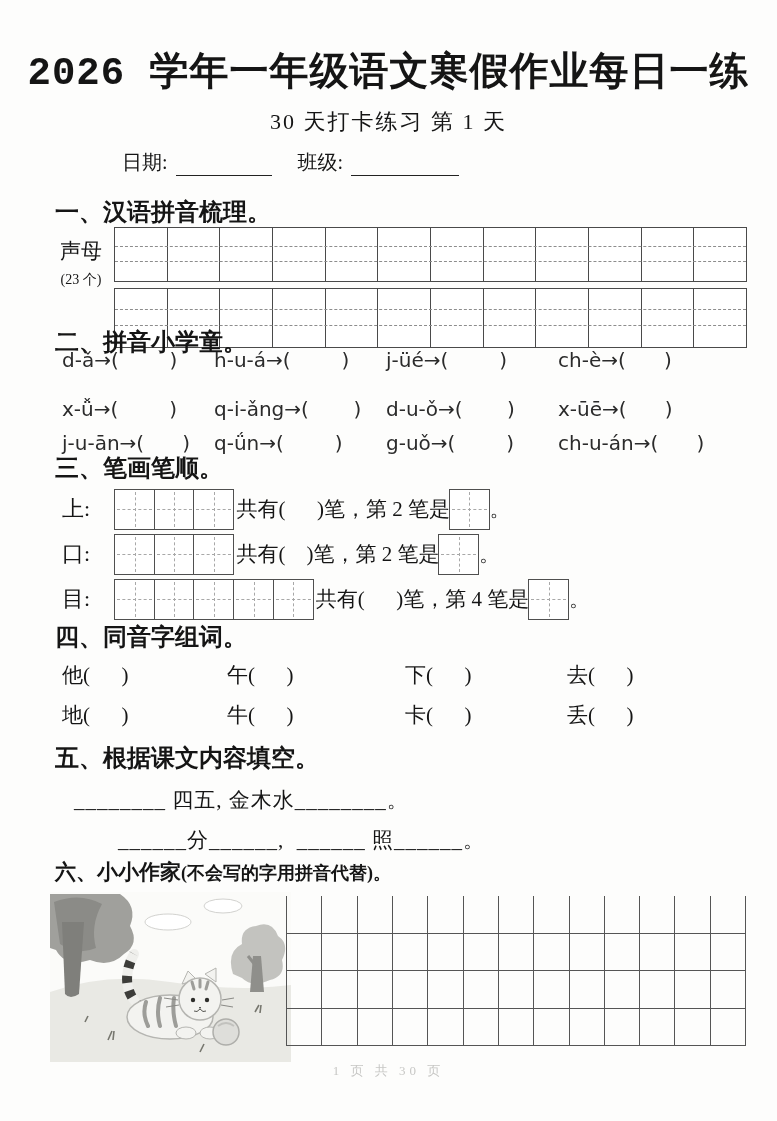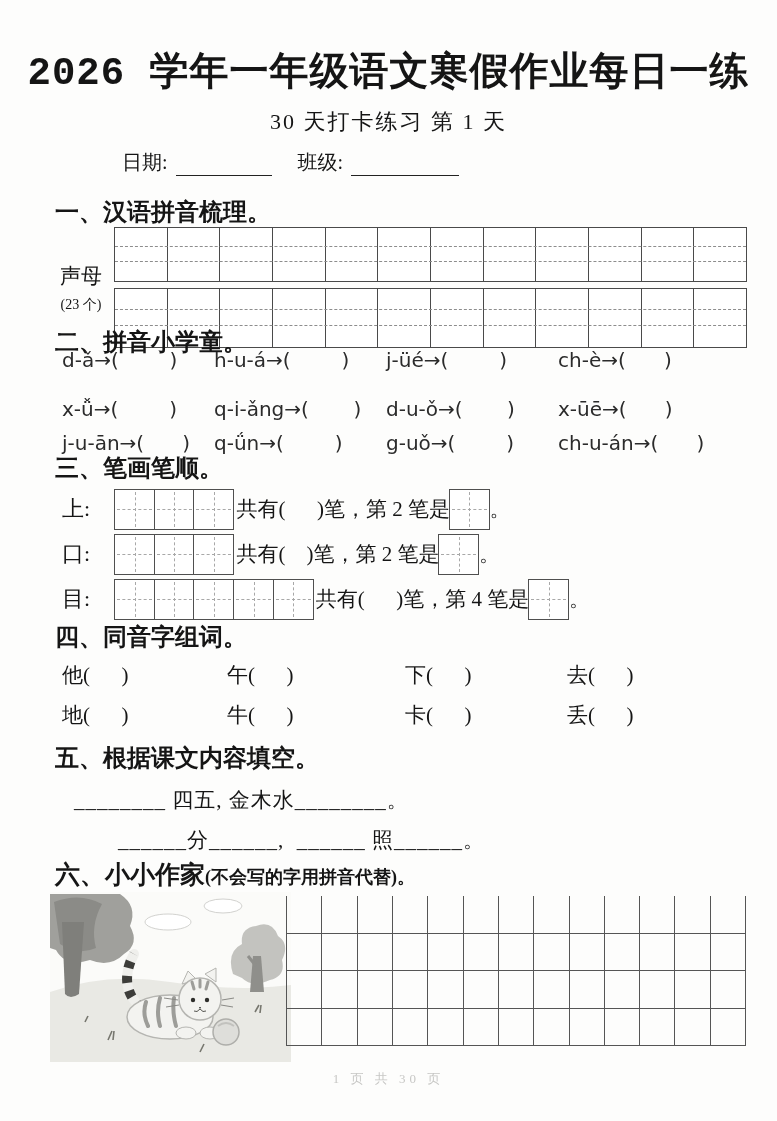--- a/index.html
+++ b/index.html
@@ -14,21 +14,21 @@
   .subtitle{position:absolute; top:107px; left:0; width:100%; text-align:center;
          font-size:22px; letter-spacing:2px;}
   .info-row{position:absolute; top:149px; left:122px; font-size:20px; display:flex; align-items:flex-end;}
   .info-item{display:flex; align-items:flex-end; margin-right:26px; white-space:pre;}
   .blank{display:inline-block; border-bottom:1.5px solid #222; height:22px; margin-left:8px;}
   .blank.b1{width:96px}.blank.b2{width:108px}.blank.b3{width:100px}
   
   .sec-h{position:absolute; left:55px; font-size:24px; font-weight:bold; white-space:pre;}
   
   .s1-label{position:absolute; left:48px; top:237px; width:66px; text-align:center;}
-  .s1-label .main{font-size:21px;margin-top:25px;}
+  .s1-label .main{font-size:21px;}
   .s1-label .sub{font-size:14px; margin-top:6px;}
   .pinyin-row{position:absolute; left:114px; width:633px; border:1.8px solid #4a4a4a;
               display:flex; box-sizing:border-box; background:#fff;}
   .pinyin-row.r1{top:227px; height:55px;}
   .pinyin-row.r2{top:288px; height:60px;}
   .pinyin-row::before,.pinyin-row::after{content:""; position:absolute; left:0; right:0; border-top:1.4px dashed #8d8d8d;}
   .pinyin-row::before{top:34%;}
   .pinyin-row::after{top:62%;}
   .pcell{flex:1; border-left:1px solid #4a4a4a;}
   .pcell:first-child{border-left:none;}
@@ -53,30 +53,30 @@
   
   .s4-row{position:absolute; left:62px; display:flex; font-size:21px; white-space:pre;}
   .s4-row.r0{top:661px}.s4-row.r1{top:701px}
   .s4-row .c0{width:165px}.s4-row .c1{width:178px}.s4-row .c2{width:162px}.s4-row .c3{flex:1}
   
   .s5-line{position:absolute; font-size:21px; white-space:pre; letter-spacing:1px;}
   .s5-line.l0{top:786px; left:74px;}
   .s5-line.l1{top:826px; left:74px;margin-left:44px;}
   
   .s6-head{position:absolute; top:858px; left:55px; display:flex; align-items:baseline; white-space:pre;}
-  .s6-head .big{font-size:25px; font-weight:bold;}
+  .s6-head .big{font-size:21px; font-weight:bold;}
   .s6-head .note{font-size:18px; font-weight:bold;}
   .illus{position:absolute; top:892px; left:50px; width:241px; height:170px;}
   .w-grid{position:absolute; top:896px; left:286px; width:460px;}
   .w-row{display:flex; height:37.5px;}
   .wcell{flex:1; border-right:1.2px solid #555; border-bottom:1.2px solid #555; box-sizing:border-box;}
   .wcell:first-child{border-left:1.2px solid #555;}
   
   .footer{position:absolute; top:1062px; left:0; width:100%; text-align:center;
-          color:#c7c7c5; font-size:13px; letter-spacing:4px;margin-top:8px;}
+          color:#c7c7c5; font-size:13px; letter-spacing:4px;}
 </style>
 </head>
 <body>
 
 <div class="page">
 
   <div class="title">2026 学年一年级语文寒假作业每日一练</div>
   <div class="subtitle">30 天打卡练习  第 1 天</div>
 
   <div class="info-row">

